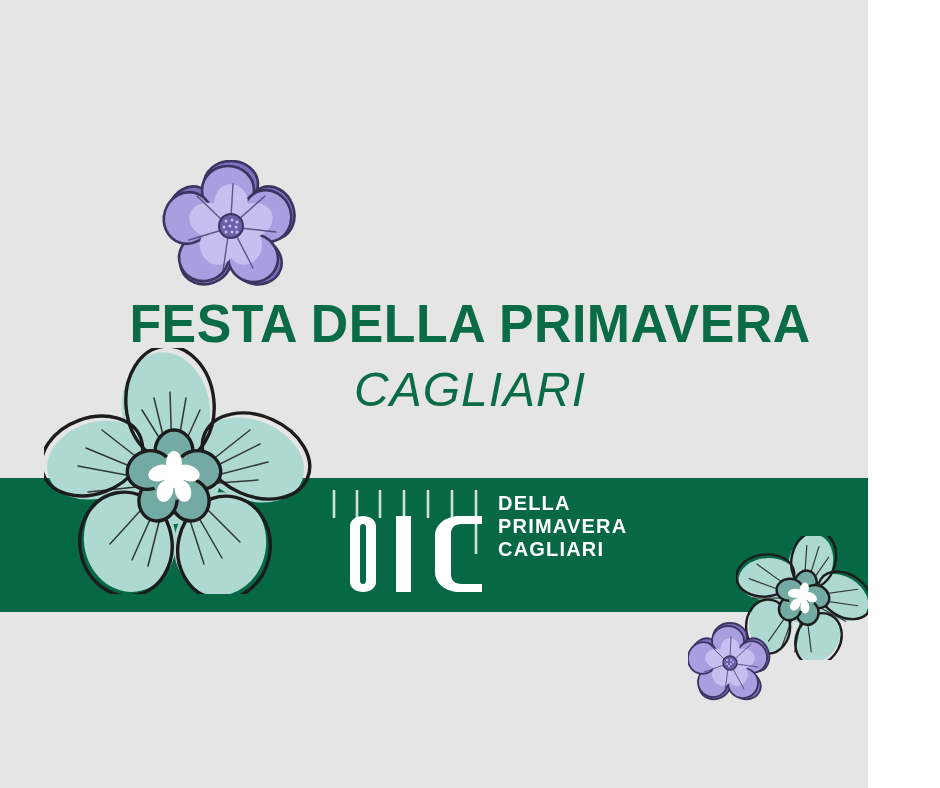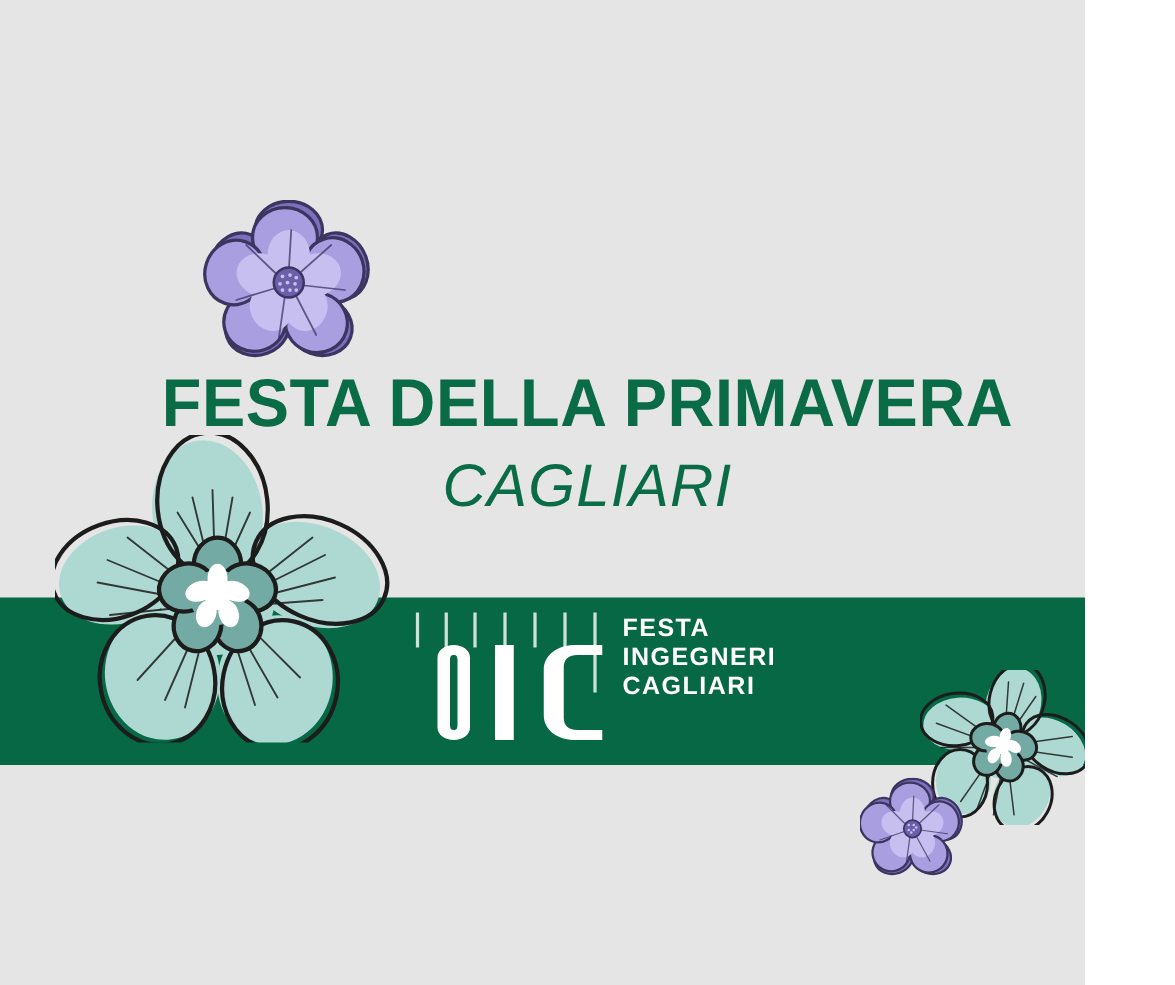--- a/index.html
+++ b/index.html
@@ -369,20 +369,20 @@
                    L 121 50
                    C 121 44, 124 40, 132 40
                    L 152 40
                    L 152 32
                    Z"></path>
         </g>
       </svg>
     </div>
 
     <div class="logo-words">
-      <div>FESTA</div>
-      <div>INGEGNERI</div>
+      <div>DELLA</div>
+      <div>PRIMAVERA</div>
       <div>CAGLIARI</div>
     </div>
 
   </div>
 
 </div>
 
 </body></html>

